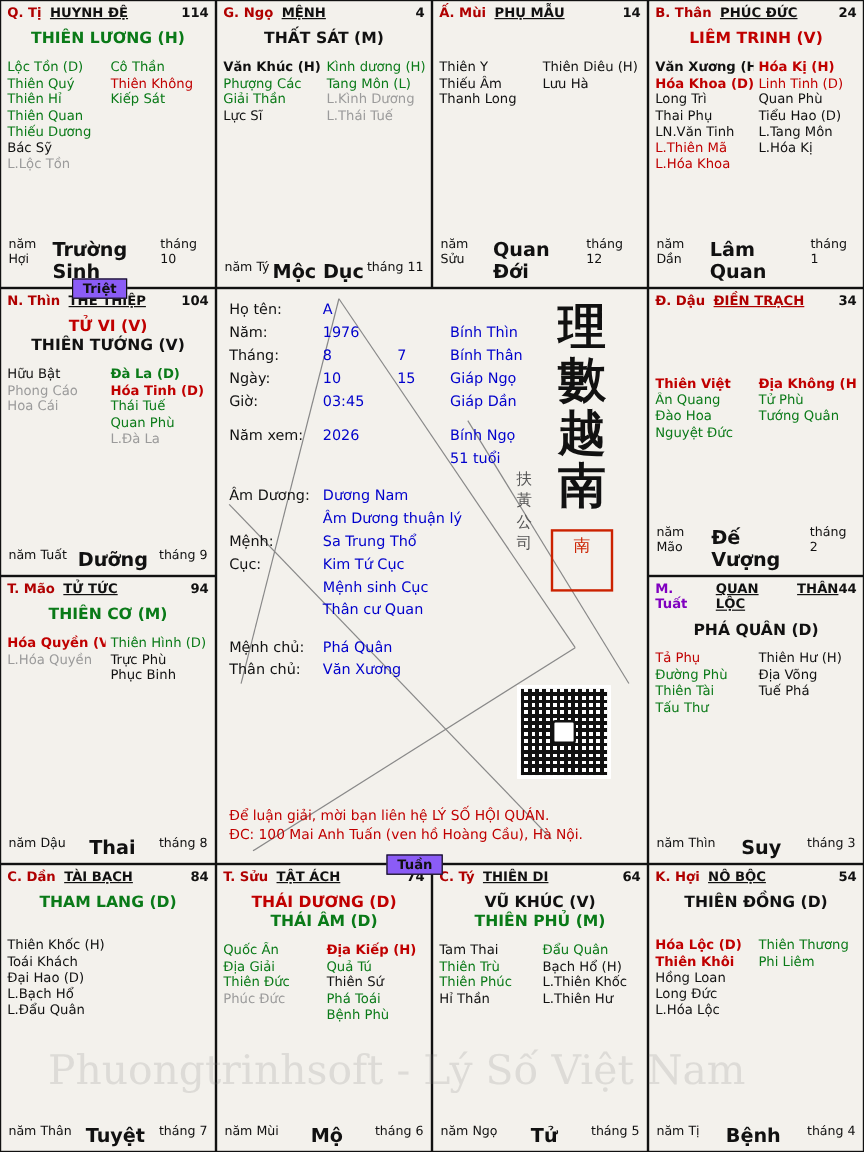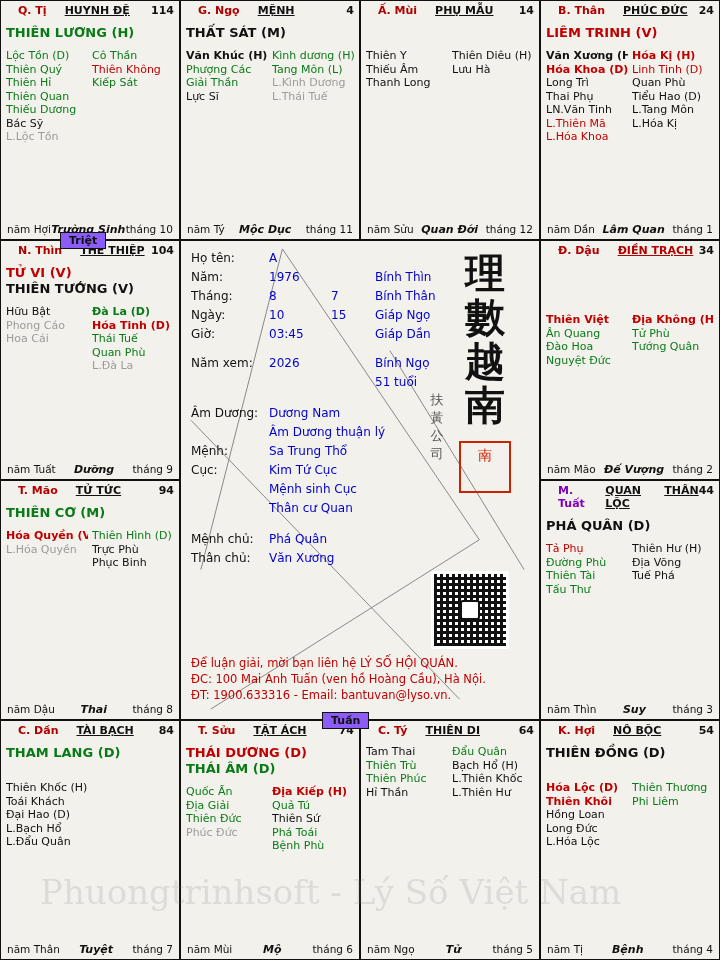--- a/index.html
+++ b/index.html
@@ -27,44 +27,44 @@
     overflow:hidden;
     background:transparent;
   }
   .cell .hdr{
     display:flex;justify-content:space-between;align-items:flex-start;
     font-size:11px;font-weight:bold;line-height:13px;
   }
   .hdr .branch{color:#b00000;}
   .hdr .palace{color:#111;letter-spacing:0px;text-decoration:underline;}
   .hdr .num{color:#111;}
-  .hdr-left{display:flex;gap:18px;margin-left:12px;}
+  .hdr-left{display:flex;gap:7px;}
   .maj{
-    text-align:left;font-weight:bold;font-size:13px;
+    text-align:center;font-weight:bold;font-size:13px;
     margin-top:8px;line-height:16px;
   }
   .maj .red{color:#c00000;}
   .maj .green{color:#0a7a18;}
   .maj .black{color:#111;}
   .cols{
     display:flex;gap:4px;margin-top:8px;
   }
   .col{flex:1 1 0;min-width:0;}
   .col div{line-height:13.5px;white-space:nowrap;overflow:hidden;}
   .red{color:#c00000;}
   .green{color:#0a7a18;}
   .black{color:#111;}
   .grey{color:#9b9b9b;}
   .foot{
     position:absolute;left:0;bottom:3px;width:100%;
     display:flex;justify-content:space-between;
     padding:0 6px;box-sizing:border-box;
     font-size:10.5px;color:#111;
   }
-  .foot .mid{font-weight:bold;font-size:11px;font-style:italic;}
+  .foot .mid{font-weight:bold;font-size:16px;}
   .center{
     position:absolute;left:180px;top:240px;width:360px;height:480px;
     border:1px solid #111;box-sizing:border-box;
     padding:8px 10px;
   }
   .info{position:relative;z-index:3;}
   .info .row{display:flex;line-height:19px;font-size:12px;}
   .info .lbl{width:78px;color:#111;}
   .info .v1{width:62px;color:#0000cc;}
   .info .v2{width:44px;color:#0000cc;}
@@ -444,20 +444,24 @@
   </div>
 
   <div class="cell">
     <div class="hdr">
       <div class="hdr-left">
         <span class="branch">C. Tý</span>
         <span class="palace">THIÊN DI</span>
       </div>
       <span class="num">64</span>
     </div>
+    <div class="maj">
+      <div class="black">VŨ KHÚC (V)</div>
+      <div class="green">THIÊN PHỦ (M)</div>
+    </div>
     <div class="cols">
       <div class="col">
         <div class="black">Tam Thai</div>
         <div class="green">Thiên Trù</div>
         <div class="green">Thiên Phúc</div>
         <div class="black">Hỉ Thần</div>
       </div>
       <div class="col">
         <div class="green">Đẩu Quân</div>
         <div class="black">Bạch Hổ (H)</div>
@@ -604,18 +608,17 @@
     </div>
     <div class="row">
       <span class="lbl">Thân chủ:</span>
       <span class="bigtext">Văn Xương</span>
     </div>
   </div>
 
   <div class="notice">
     <div>Để luận giải, mời bạn liên hệ LÝ SỐ HỘI QUÁN.</div>
     <div>ĐC: 100 Mai Anh Tuấn (ven hồ Hoàng Cầu), Hà Nội.</div>
-    <div>ĐT: 1900.633316 - Email: bantuvan@lyso.vn.</div>
   </div>
 </div>
 
 <div class="tag tag-triet">Triệt</div>
 <div class="tag tag-tuan">Tuần</div>
 
 </body></html>

